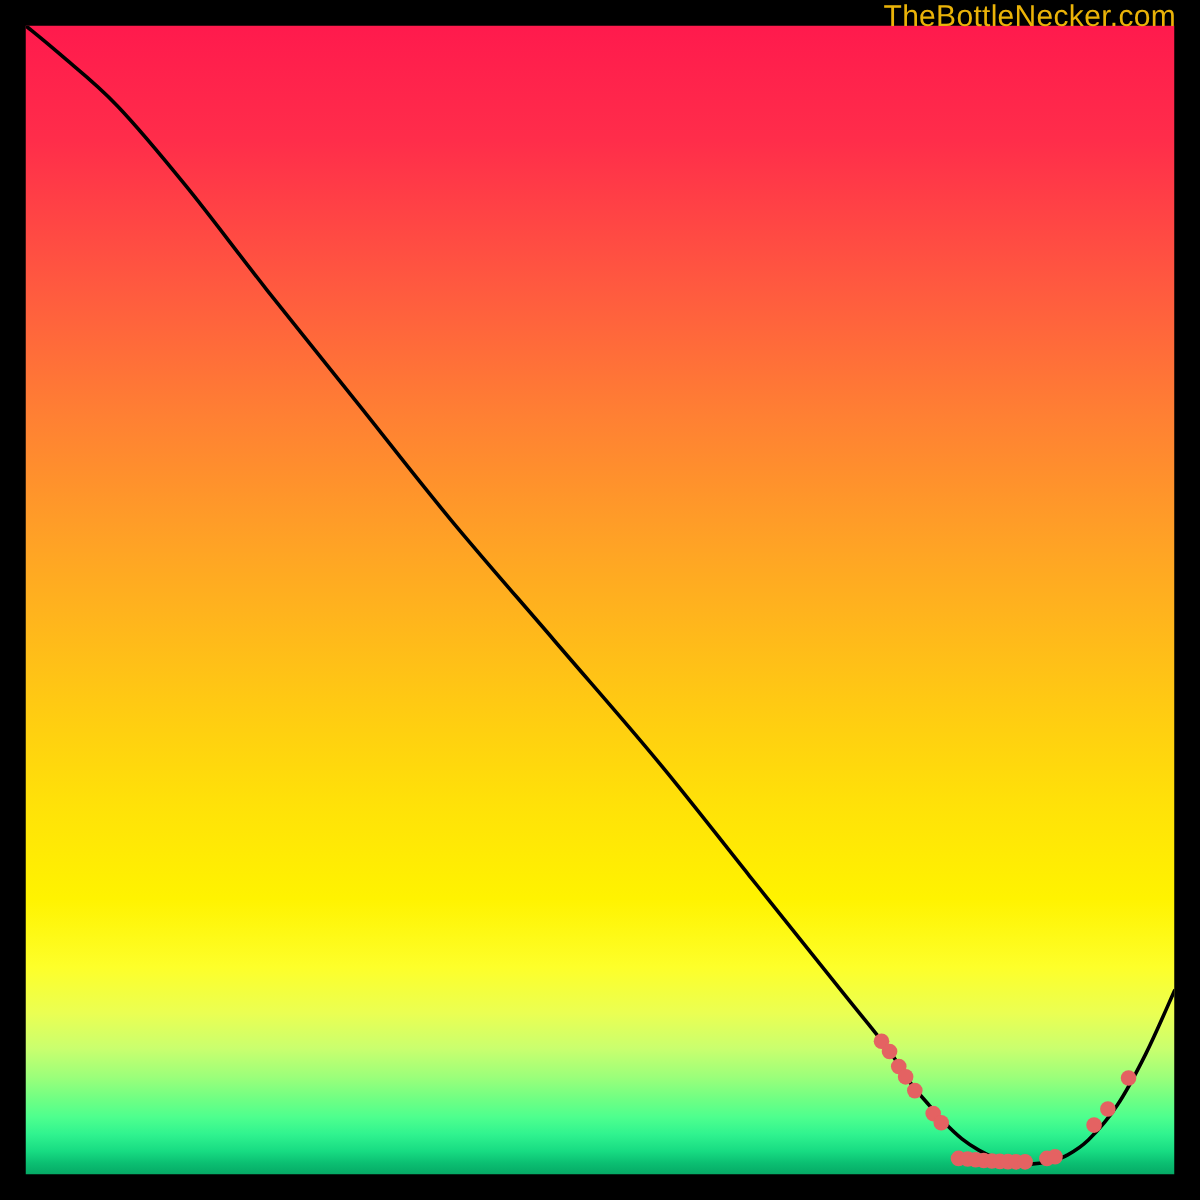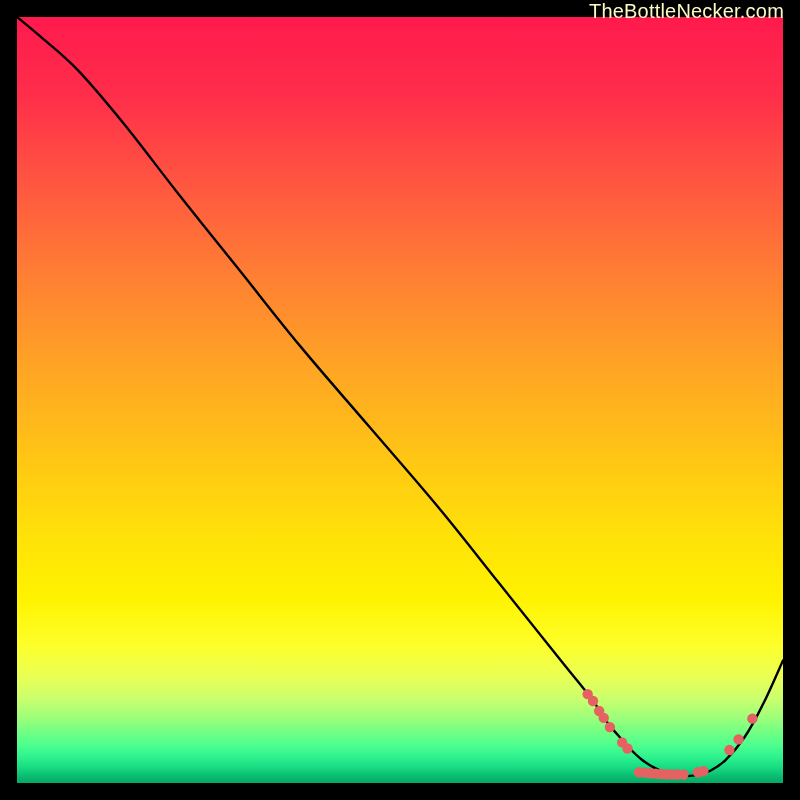--- a/index.html
+++ b/index.html
@@ -51,21 +51,21 @@
     );
   }
   .svg-layer {
     position: absolute;
     inset: 0;
   }
   .watermark {
     position: absolute;
     top: 0;
     right: 16px;
-    color: #fef9c3;
+    color: #eab308;
     font-size: 20px;
     letter-spacing: 0.2px;
     font-weight: 500;
     user-select: none;
   }
 </style>
 </head>
 <body>
 
 <div class="outer">

